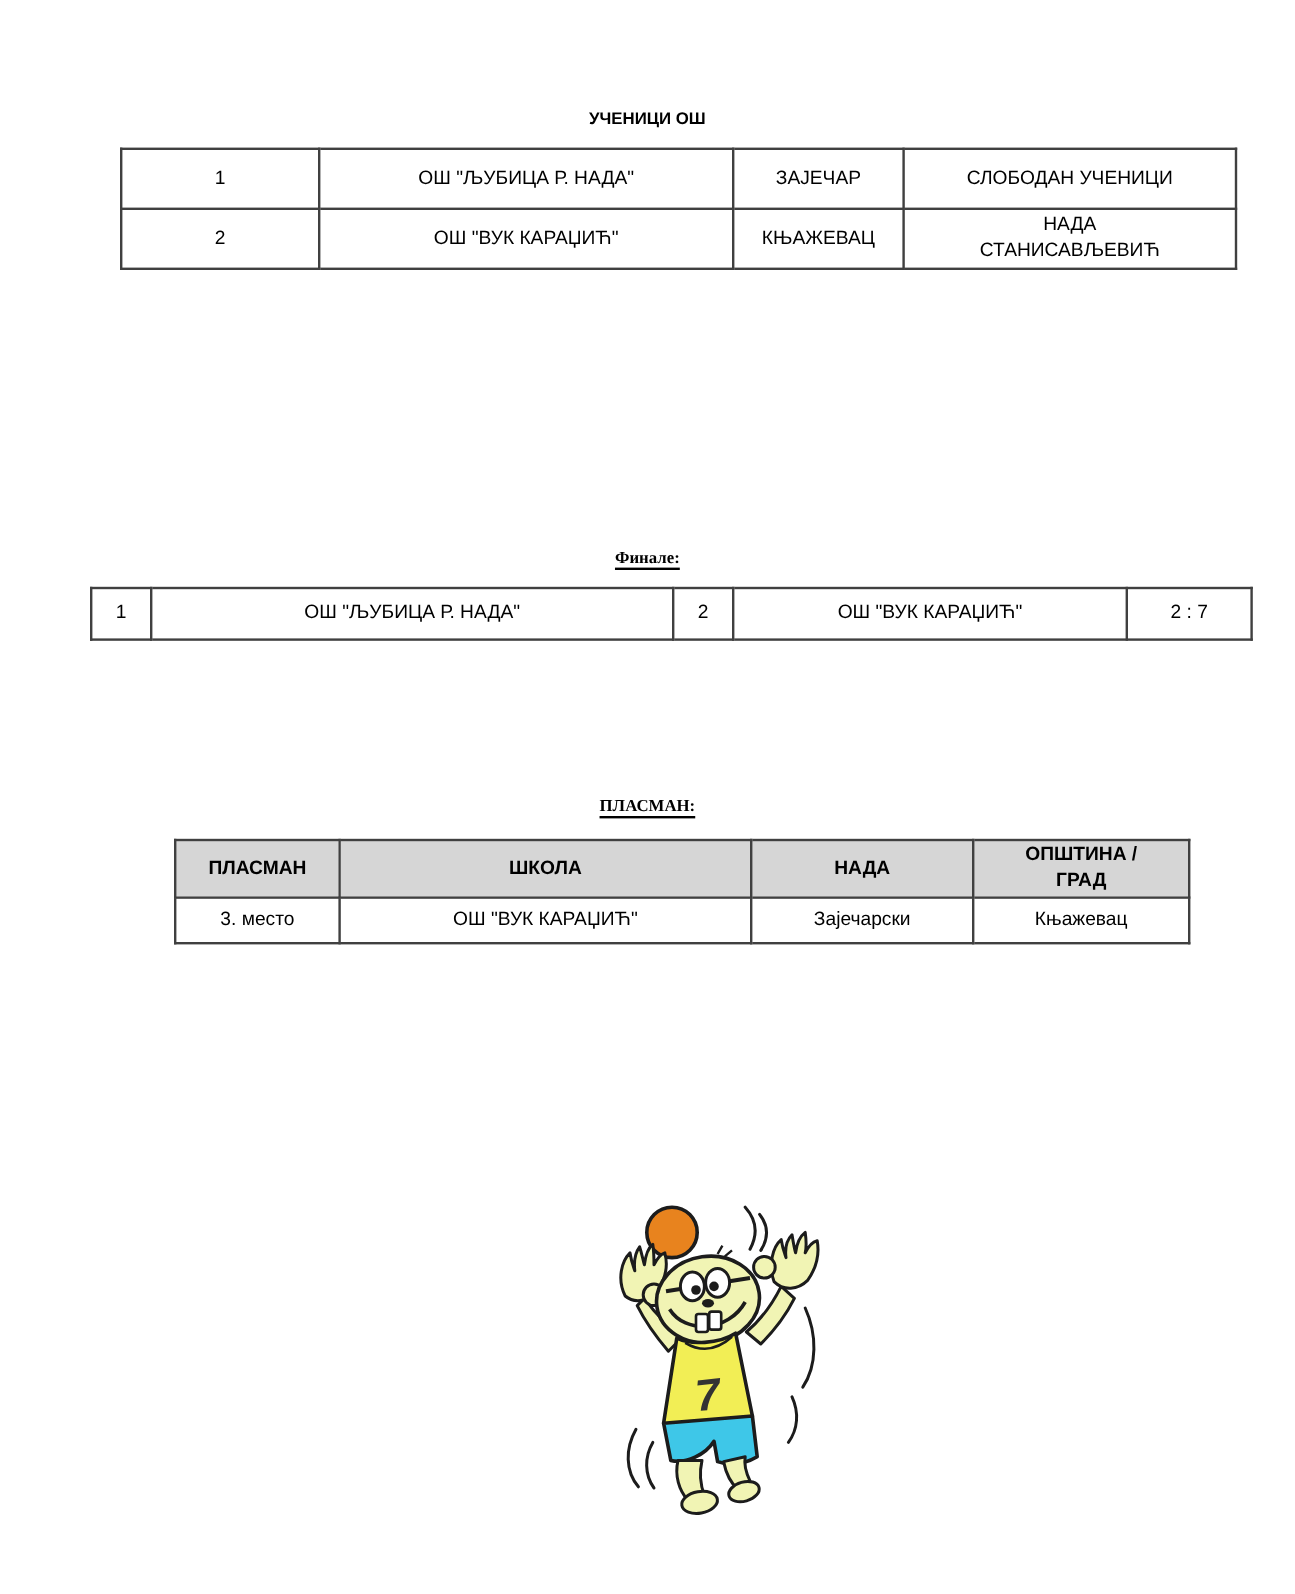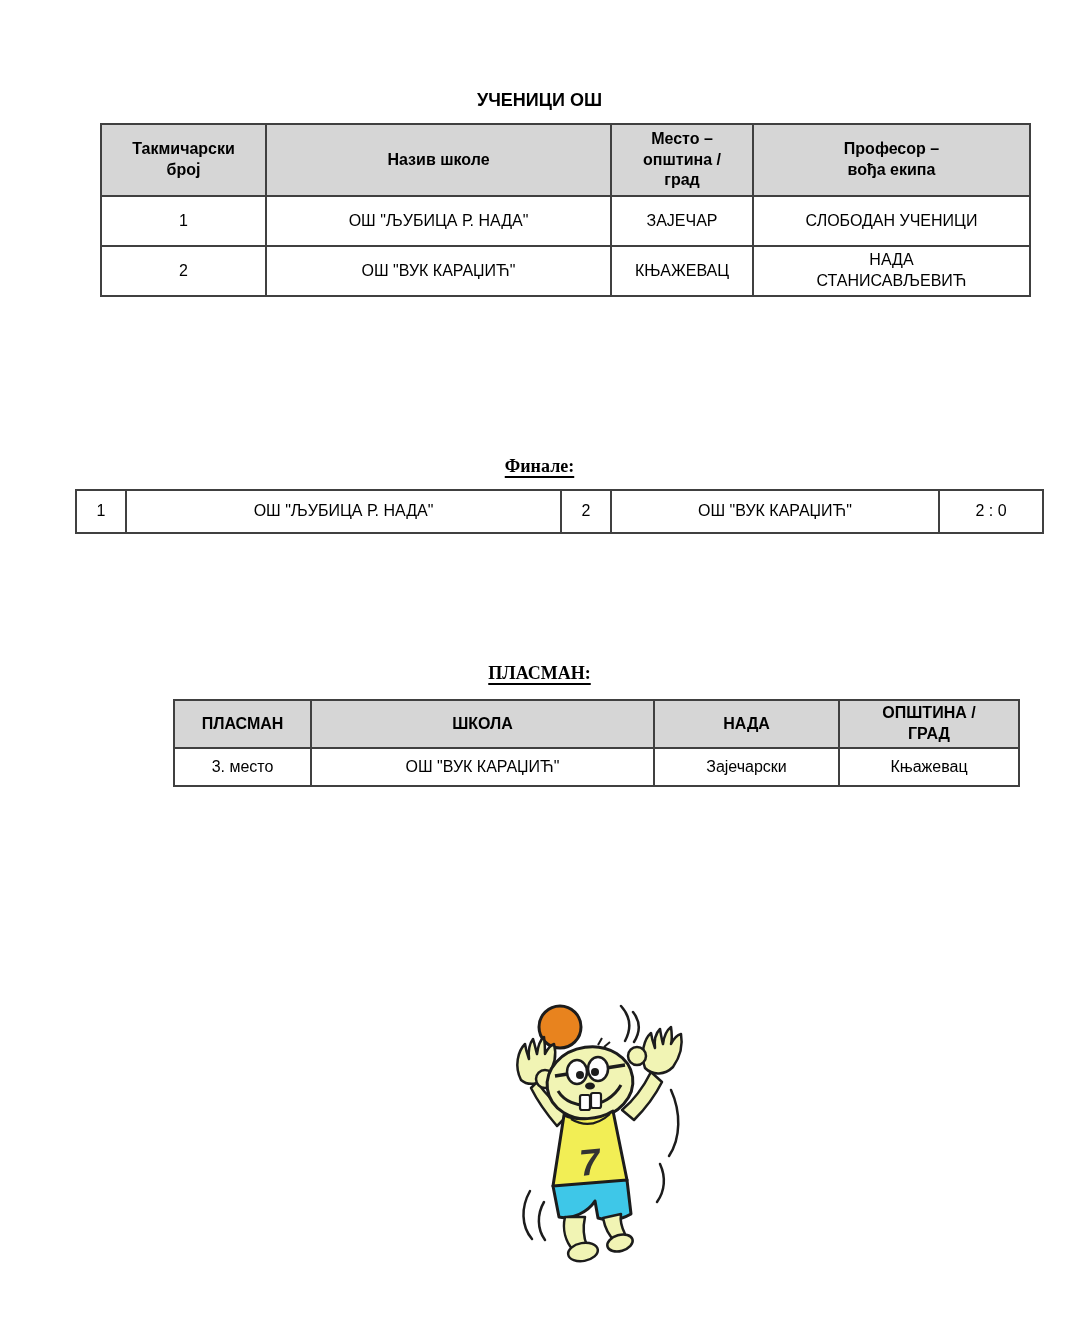--- a/index.html
+++ b/index.html
@@ -2,21 +2,21 @@
 <html><head>
 <meta charset="utf-8">
 <style>
   html,body{margin:0;padding:0;background:#ffffff;}
   .page{
     position:relative;width:1079px;height:1328px;background:#ffffff;
     font-family:"Liberation Sans",sans-serif;color:#000;overflow:hidden;
   }
   .heading{
     position:absolute;left:0;width:100%;text-align:center;
-    font-size:18px;font-weight:bold;color:#000;
+    font-size:14px;font-weight:bold;color:#000;
   }
   .heading .u{
     text-decoration:underline;
     text-decoration-thickness:2px;
     text-underline-offset:4px;
     font-family:Liberation Serif, serif;
   }
   table.t{
     position:absolute;border-collapse:collapse;table-layout:fixed;
     font-size:16px;
@@ -31,21 +31,21 @@
   table.t th{background:#d6d6d6;font-weight:bold;}
   .bold{font-weight:bold;}
   
   #students-table{left:100px;top:123px;width:929px;}
   #students-table tr.hdr{height:72px;}
   #students-table tr.r{height:50px;}
   
   #final-table{left:75px;top:489px;width:967px;}
   #final-table tr{height:43px;}
   
-  #placement-table{left:145px;top:699px;width:845px;margin-left:28px;}
+  #placement-table{left:145px;top:699px;width:845px;}
   #placement-table tr.hdr{height:48px;}
   #placement-table tr.r{height:38px;}
   #mascot{position:absolute;left:503px;top:998px;}
 </style>
 </head>
 <body>
 
 <div class="page">
 
   <div class="heading" style="top:90px">
@@ -53,30 +53,20 @@
   </div>
 
   <table class="t" id="students-table">
     <colgroup>
       <col style="width:165px">
         <col style="width:345px">
         <col style="width:142px">
         <col style="width:277px">
     </colgroup>
     <tbody>
-        <tr class="hdr">
-      <th>Такмичарски
-број</th>
-      <th>Назив школе</th>
-      <th>Место –
-општина /
-град</th>
-      <th>Професор –
-вођа екипа</th>
-    </tr>
     <tr class="r">
       <td>1</td>
       <td>ОШ "ЉУБИЦА Р. НАДА"</td>
       <td>ЗАЈЕЧАР</td>
       <td>СЛОБОДАН УЧЕНИЦИ</td>
     </tr>
     <tr class="r">
       <td>2</td>
       <td>ОШ "ВУК КАРАЏИЋ"</td>
       <td>КЊАЖЕВАЦ</td>
@@ -97,21 +87,21 @@
         <col style="width:50px">
         <col style="width:328px">
         <col style="width:104px">
     </colgroup>
     <tbody>
         <tr>
       <td>1</td>
       <td>ОШ "ЉУБИЦА Р. НАДА"</td>
       <td>2</td>
       <td>ОШ "ВУК КАРАЏИЋ"</td>
-      <td>2 : 0</td>
+      <td>2 : 7</td>
     </tr>
   </tbody>
     </table>
 
   <div class="heading" style="top:663px">
     <span class="u">ПЛАСМАН:</span>
   </div>
 
   <table class="t" id="placement-table">
     <colgroup>

